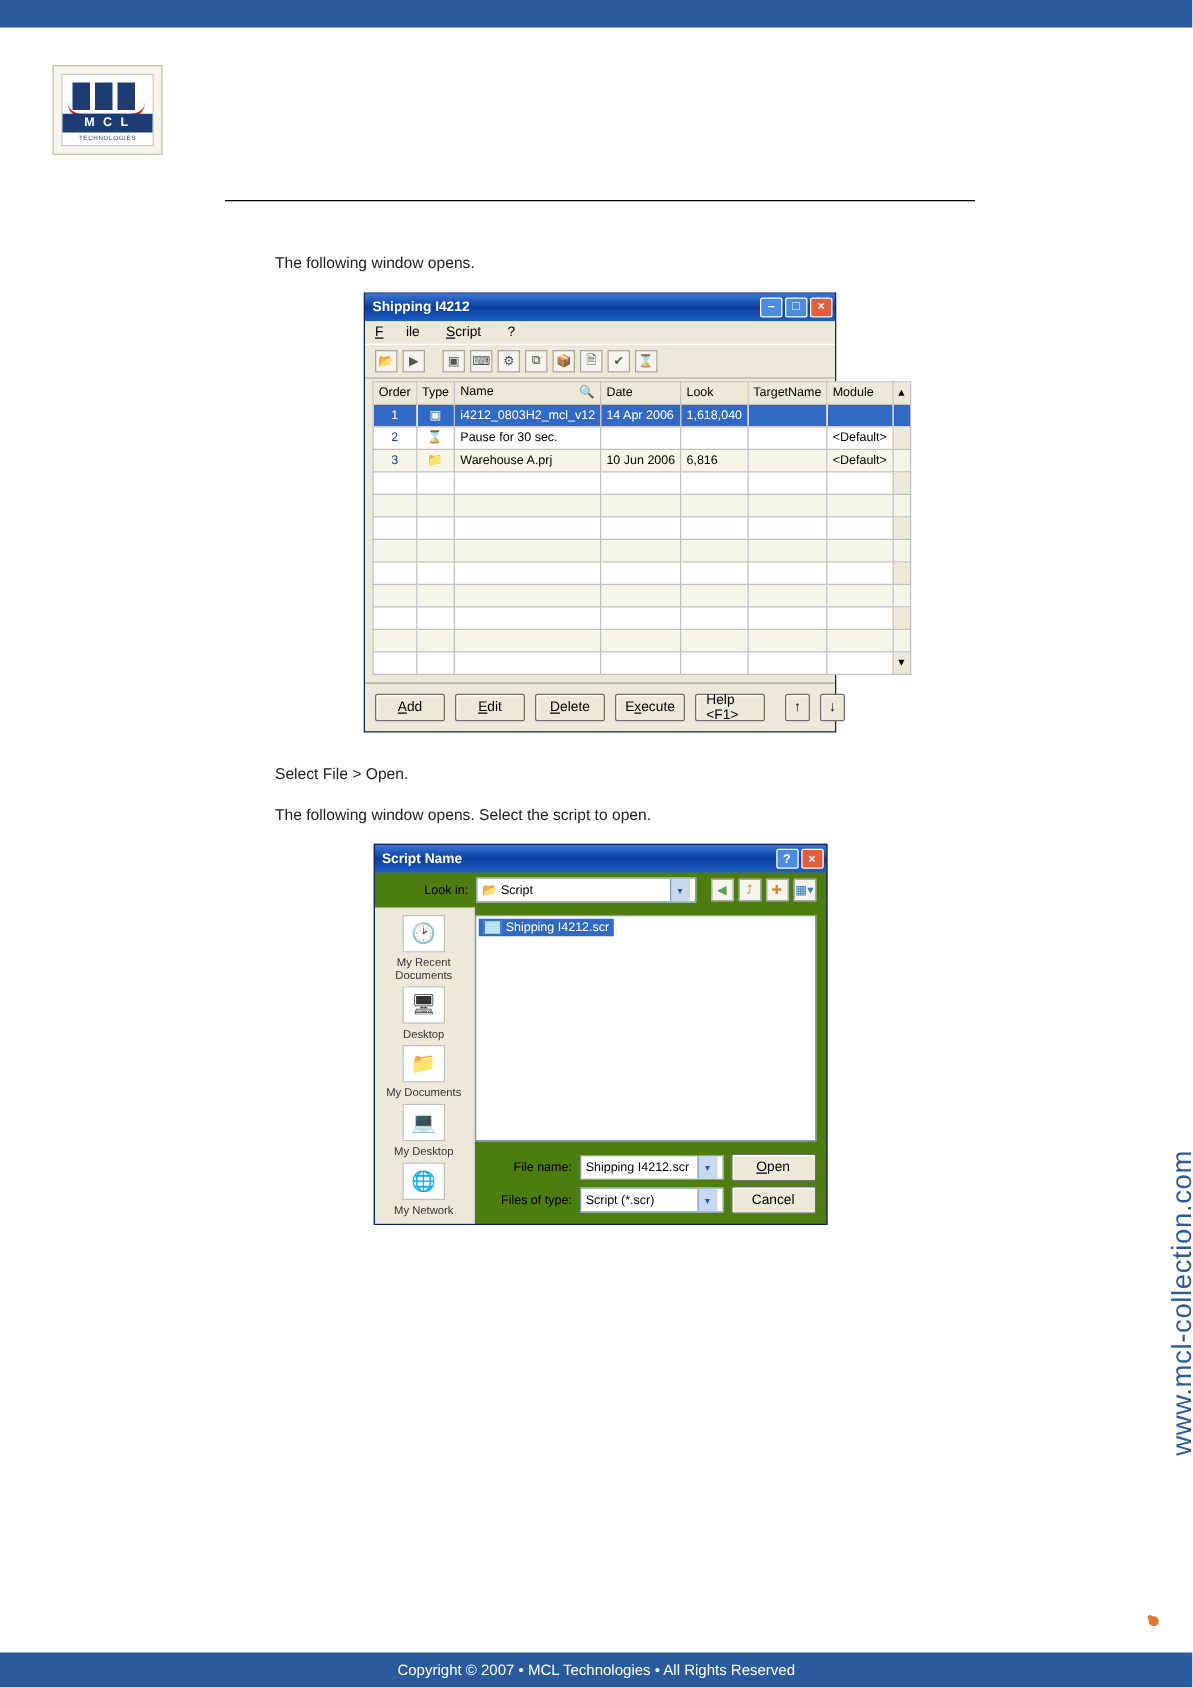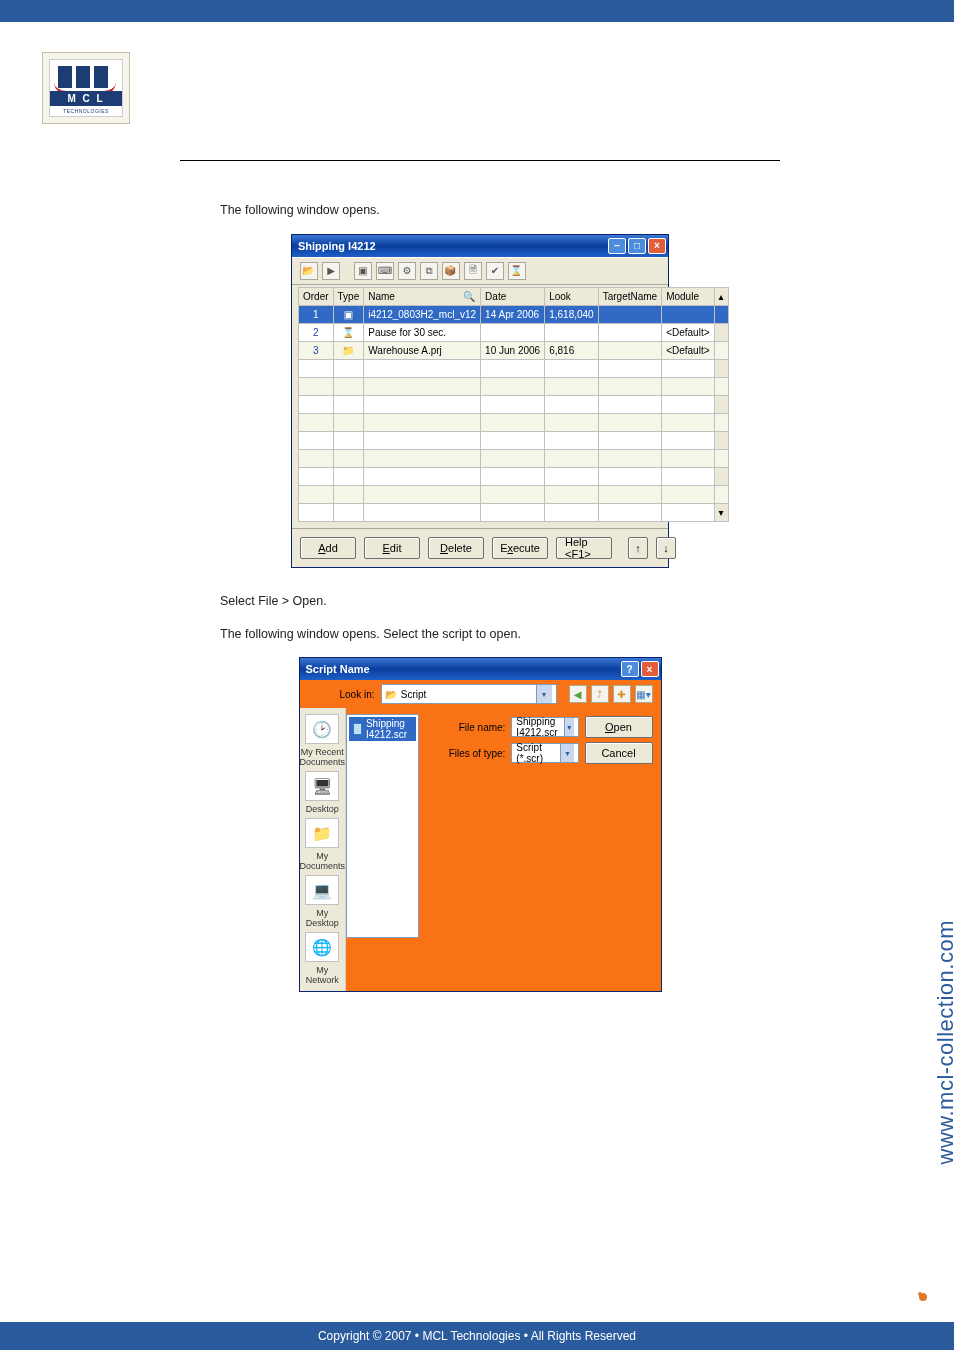--- a/index.html
+++ b/index.html
@@ -112,21 +112,21 @@
     border-top:1px solid #aca899;
   }
   .btn {
     min-width:56px; height:22px; border:1px solid #6f6f6f; background:#ece9d8; font-size:11px;
     border-radius:2px; padding:0 8px; display:inline-flex; align-items:center; justify-content:center;
     box-shadow: inset 1px 1px 0 #fff;
   }
   .arrow-btn { min-width:20px; padding:0 4px;}
 
   
-  .dlg { width:363px; margin:10px auto 3px; border:1px solid #0a246a; font-size:11px; font-family:Tahoma,Arial,sans-serif; background:#f97316;}
+  .dlg { width:363px; margin:10px auto 3px; border:1px solid #0a246a; font-size:11px; font-family:Tahoma,Arial,sans-serif; background:#4d7c0f;}
   .dlg .lookrow, .dlg .fnrow { display:flex; align-items:center; padding:4px 8px; gap:6px;}
   .dlg label { width:70px; text-align:right; font-size:10px;}
   .dlg .combo { flex:1; height:20px; border:1px solid #7f9db9; background:#fff; display:flex; align-items:center; padding:0 4px; font-size:10px;}
   .dlg .combo.small { width:176px; flex:none;}
   .combo-dd { width:16px; height:18px; background:#c9d8ef; border-left:1px solid #7f9db9; margin-left:auto; display:flex; align-items:center; justify-content:center; font-size:8px; color:#2a5b9c;}
   .nav-icons { display:flex; gap:4px; margin-left:6px;}
   .nav-ico { width:18px; height:18px; border:1px solid #aca899; background:#f5f4ee; display:flex; align-items:center; justify-content:center; font-size:10px;}
   .dlg-body { display:flex; }
   .places {
     width:80px; background:#ece9d8; padding:6px 0; display:flex; flex-direction:column; align-items:center; gap:4px;
@@ -190,20 +190,25 @@
 
   <p class="para indent">The following window opens.</p>
 
   <div class="win">
     <div class="win-titlebar">
       <span>Shipping I4212</span>
       <span class="spacer"></span>
       <span class="win-btn min-b">–</span>
       <span class="win-btn max-b">□</span>
       <span class="win-btn close-b">×</span>
+    </div>
+    <div class="win-menu">
+      <span><u>F</u><span></span>ile</span>
+      <span><u>S</u>cript</span>
+      <span>?</span>
     </div>
     <div class="win-toolbar">
       <span class="tb-icon">📂</span>
       <span class="tb-icon">▶</span>
       <span style="width:6px"></span>
       <span class="tb-icon">▣</span>
       <span class="tb-icon">⌨</span>
       <span class="tb-icon">⚙</span>
       <span class="tb-icon">⧉</span>
       <span class="tb-icon">📦</span>
@@ -387,21 +392,21 @@
       </div>
     </div>
     <div class="dlg-body">
       <div class="places">
         <div class="place"><div class="pi">🕑</div><span>My Recent Documents</span></div>
         <div class="place"><div class="pi">🖥</div><span>Desktop</span></div>
         <div class="place"><div class="pi">📁</div><span>My Documents</span></div>
         <div class="place"><div class="pi">💻</div><span>My Desktop</span></div>
         <div class="place"><div class="pi">🌐</div><span>My Network</span></div>
       </div>
-      <div style="flex:1; display:flex; ">
+      <div style="flex:1; display:flex; flex-direction:column;">
         <div class="filelist">
           <div class="file-item">
             <span class="file-ico"></span>
             <span>Shipping I4212.scr</span>
           </div>
         </div>
         <div class="dlg-bottom">
           <div class="row2">
             <label>File name:</label>
             <div class="combo">

